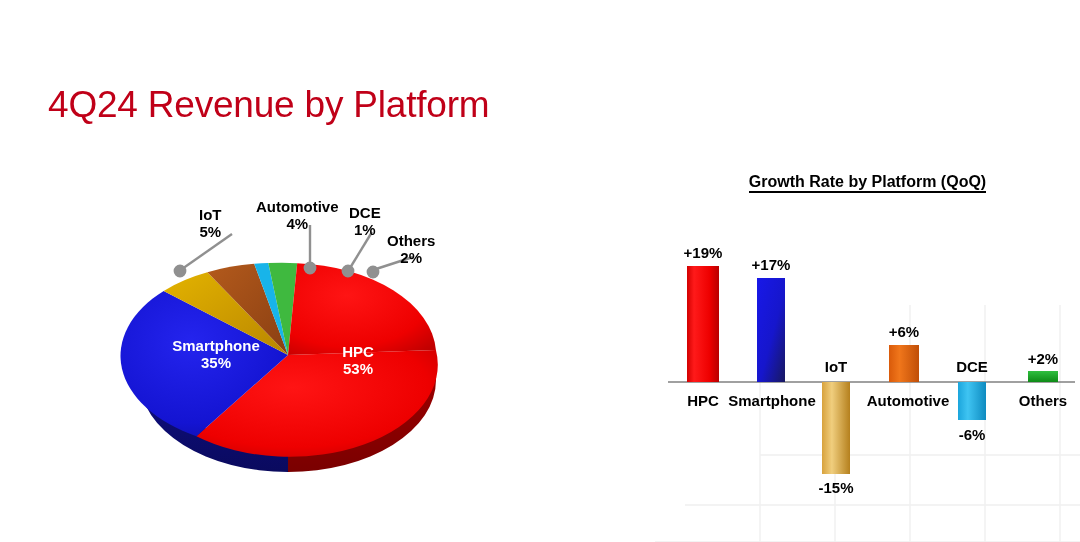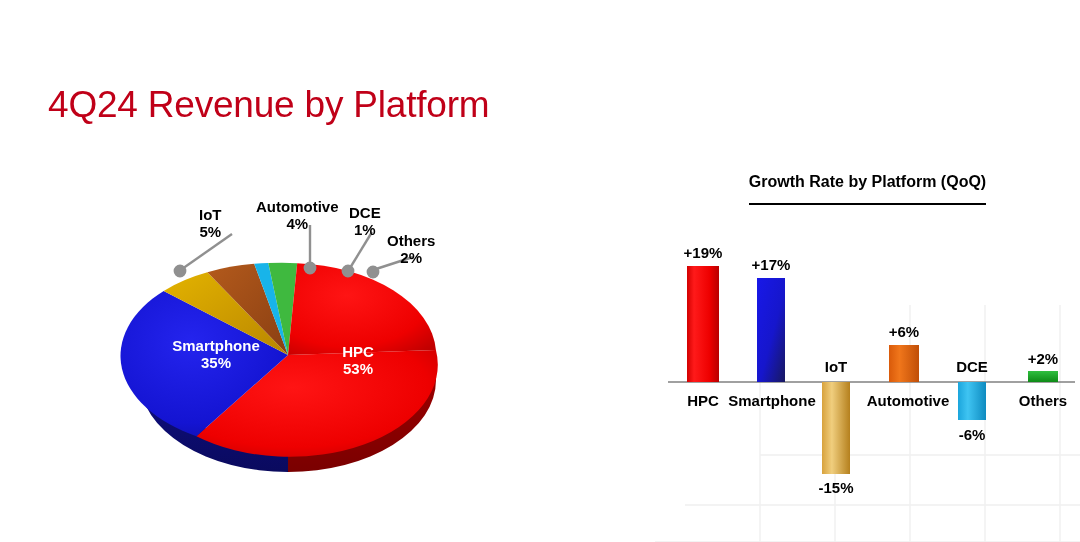--- a/index.html
+++ b/index.html
@@ -62,21 +62,21 @@
     left: 0;
     top: 18px;
     width: 425px;
     text-align: center;
     font-size: 16px;
     font-weight: bold;
     color: #000;
   }
   #bar-title span {
     border-bottom: 2px solid #000;
-    padding-bottom: 13px;
+    padding-bottom: 1px;
   }
   #bar-svg {
     position: absolute;
     left: 0;
     top: 0;
   }
   #grid-svg {
     position: absolute;
     left: 0;
     top: 0;

